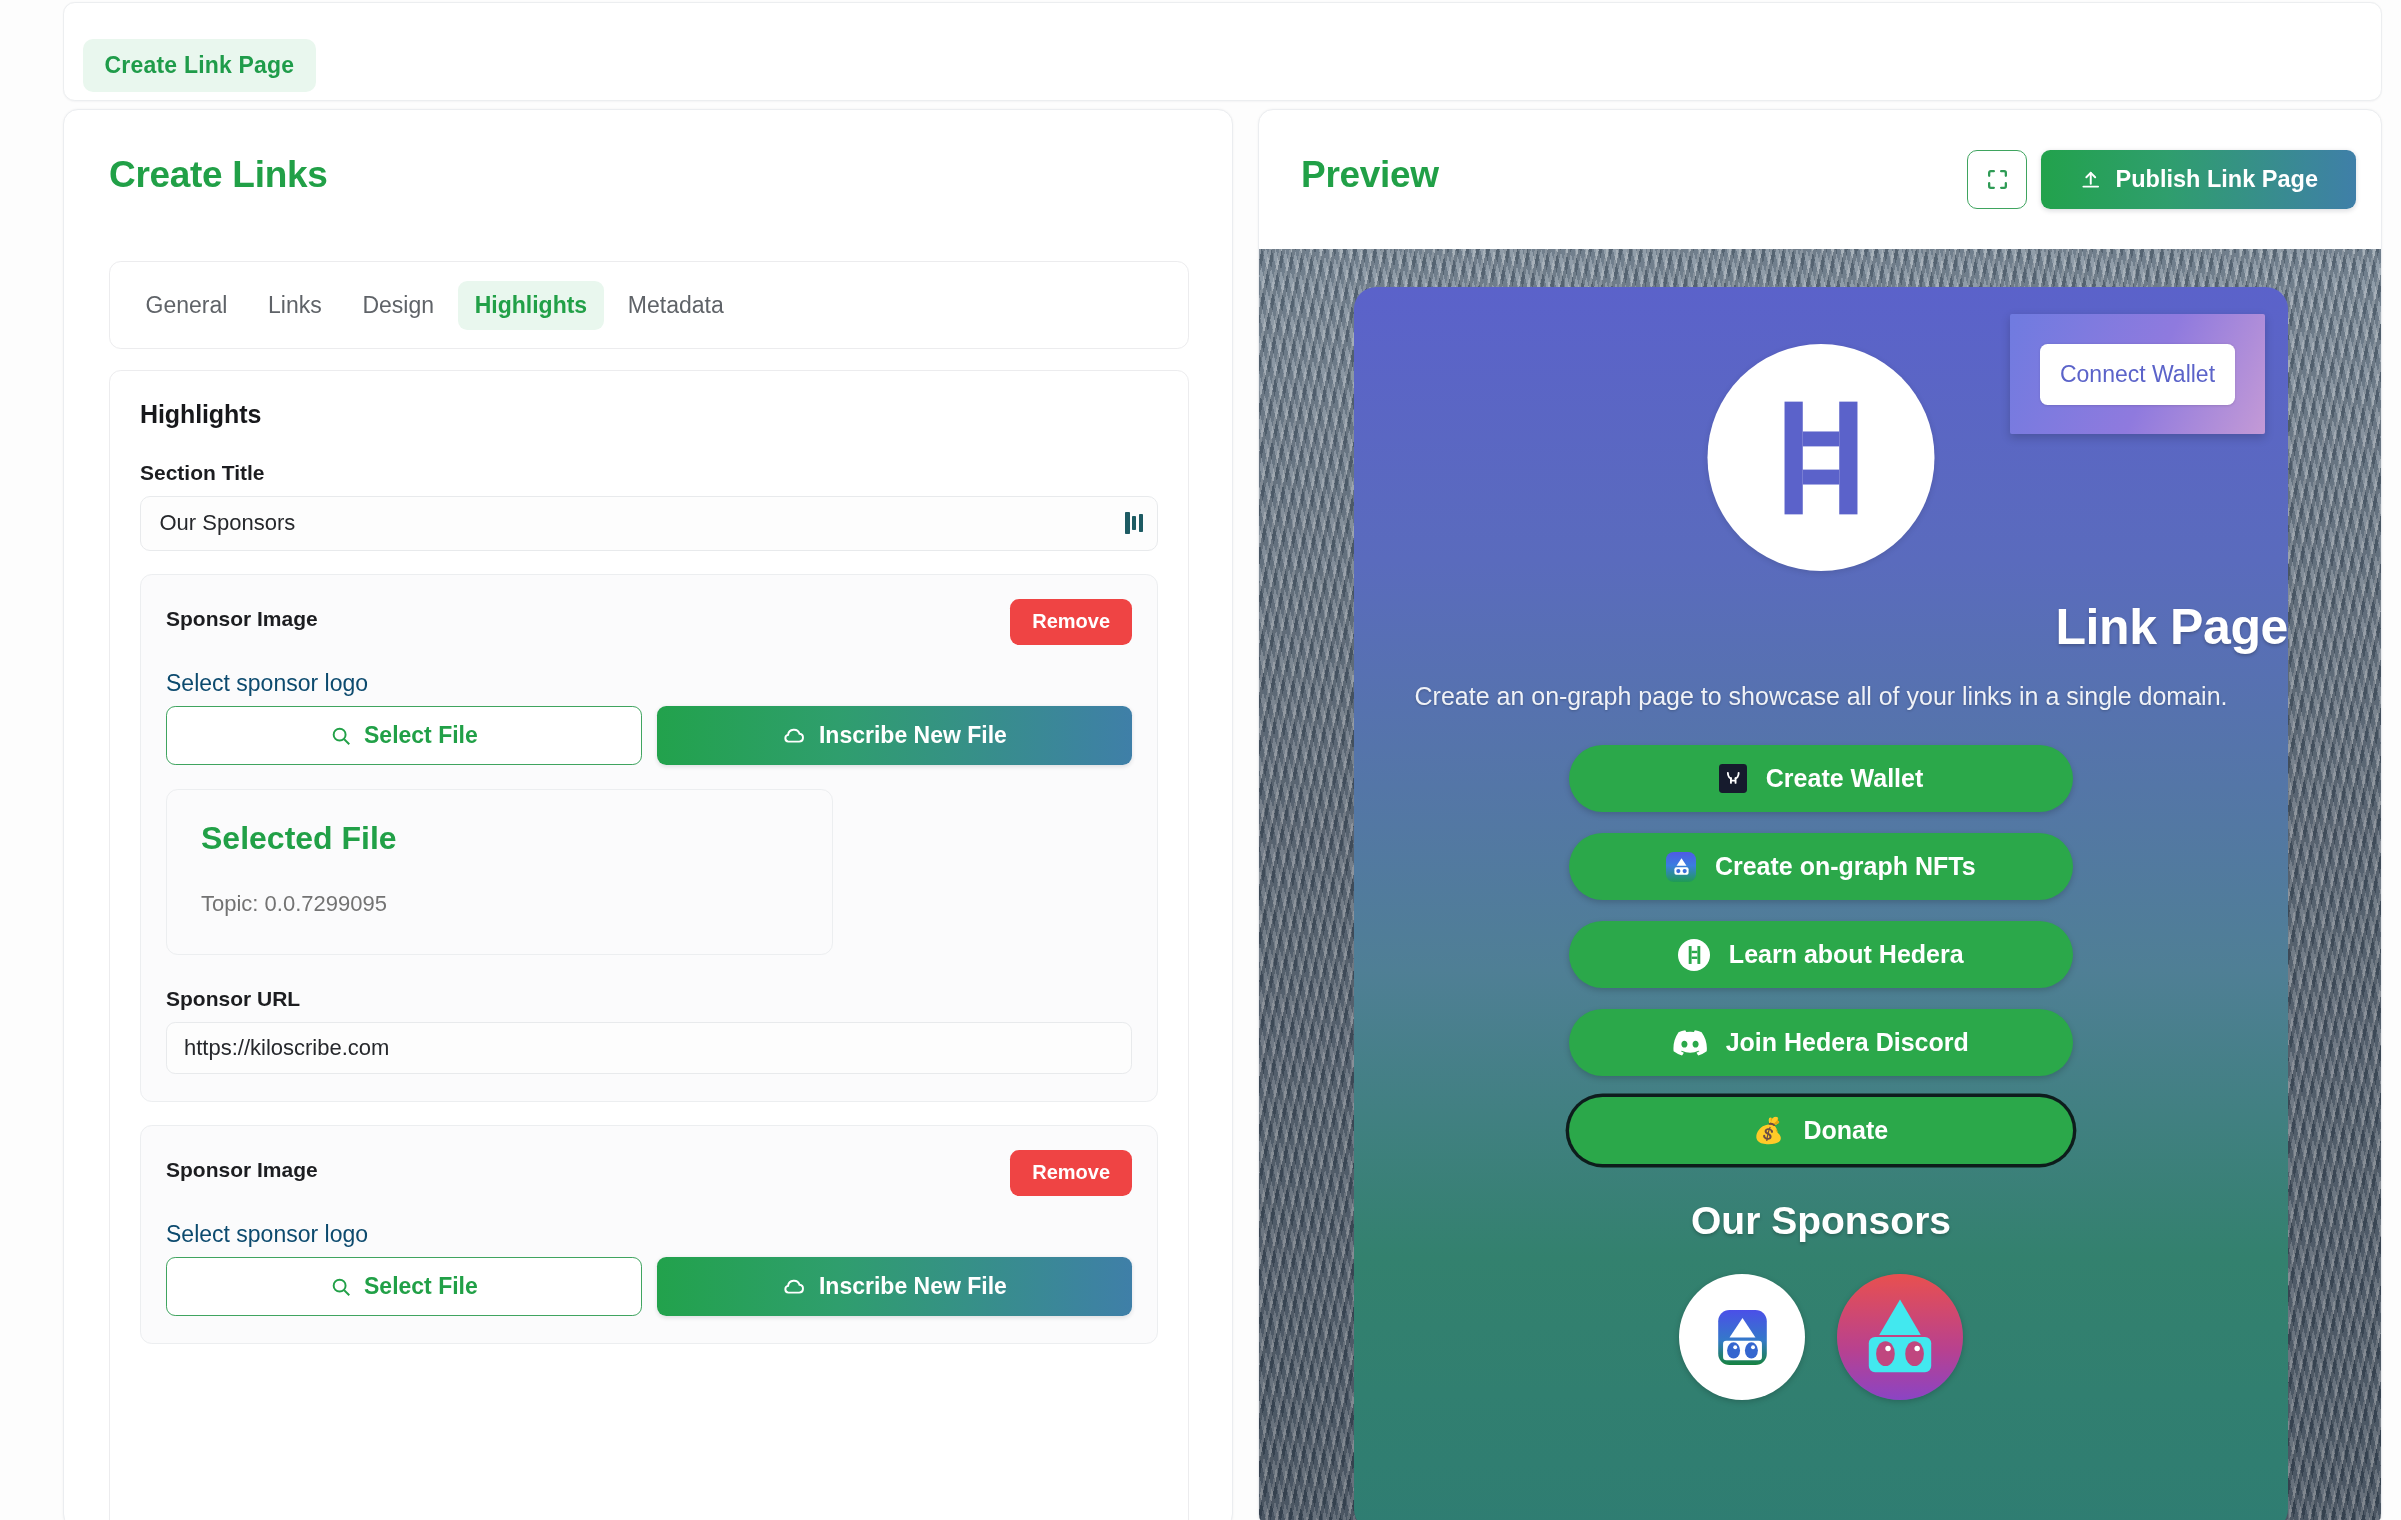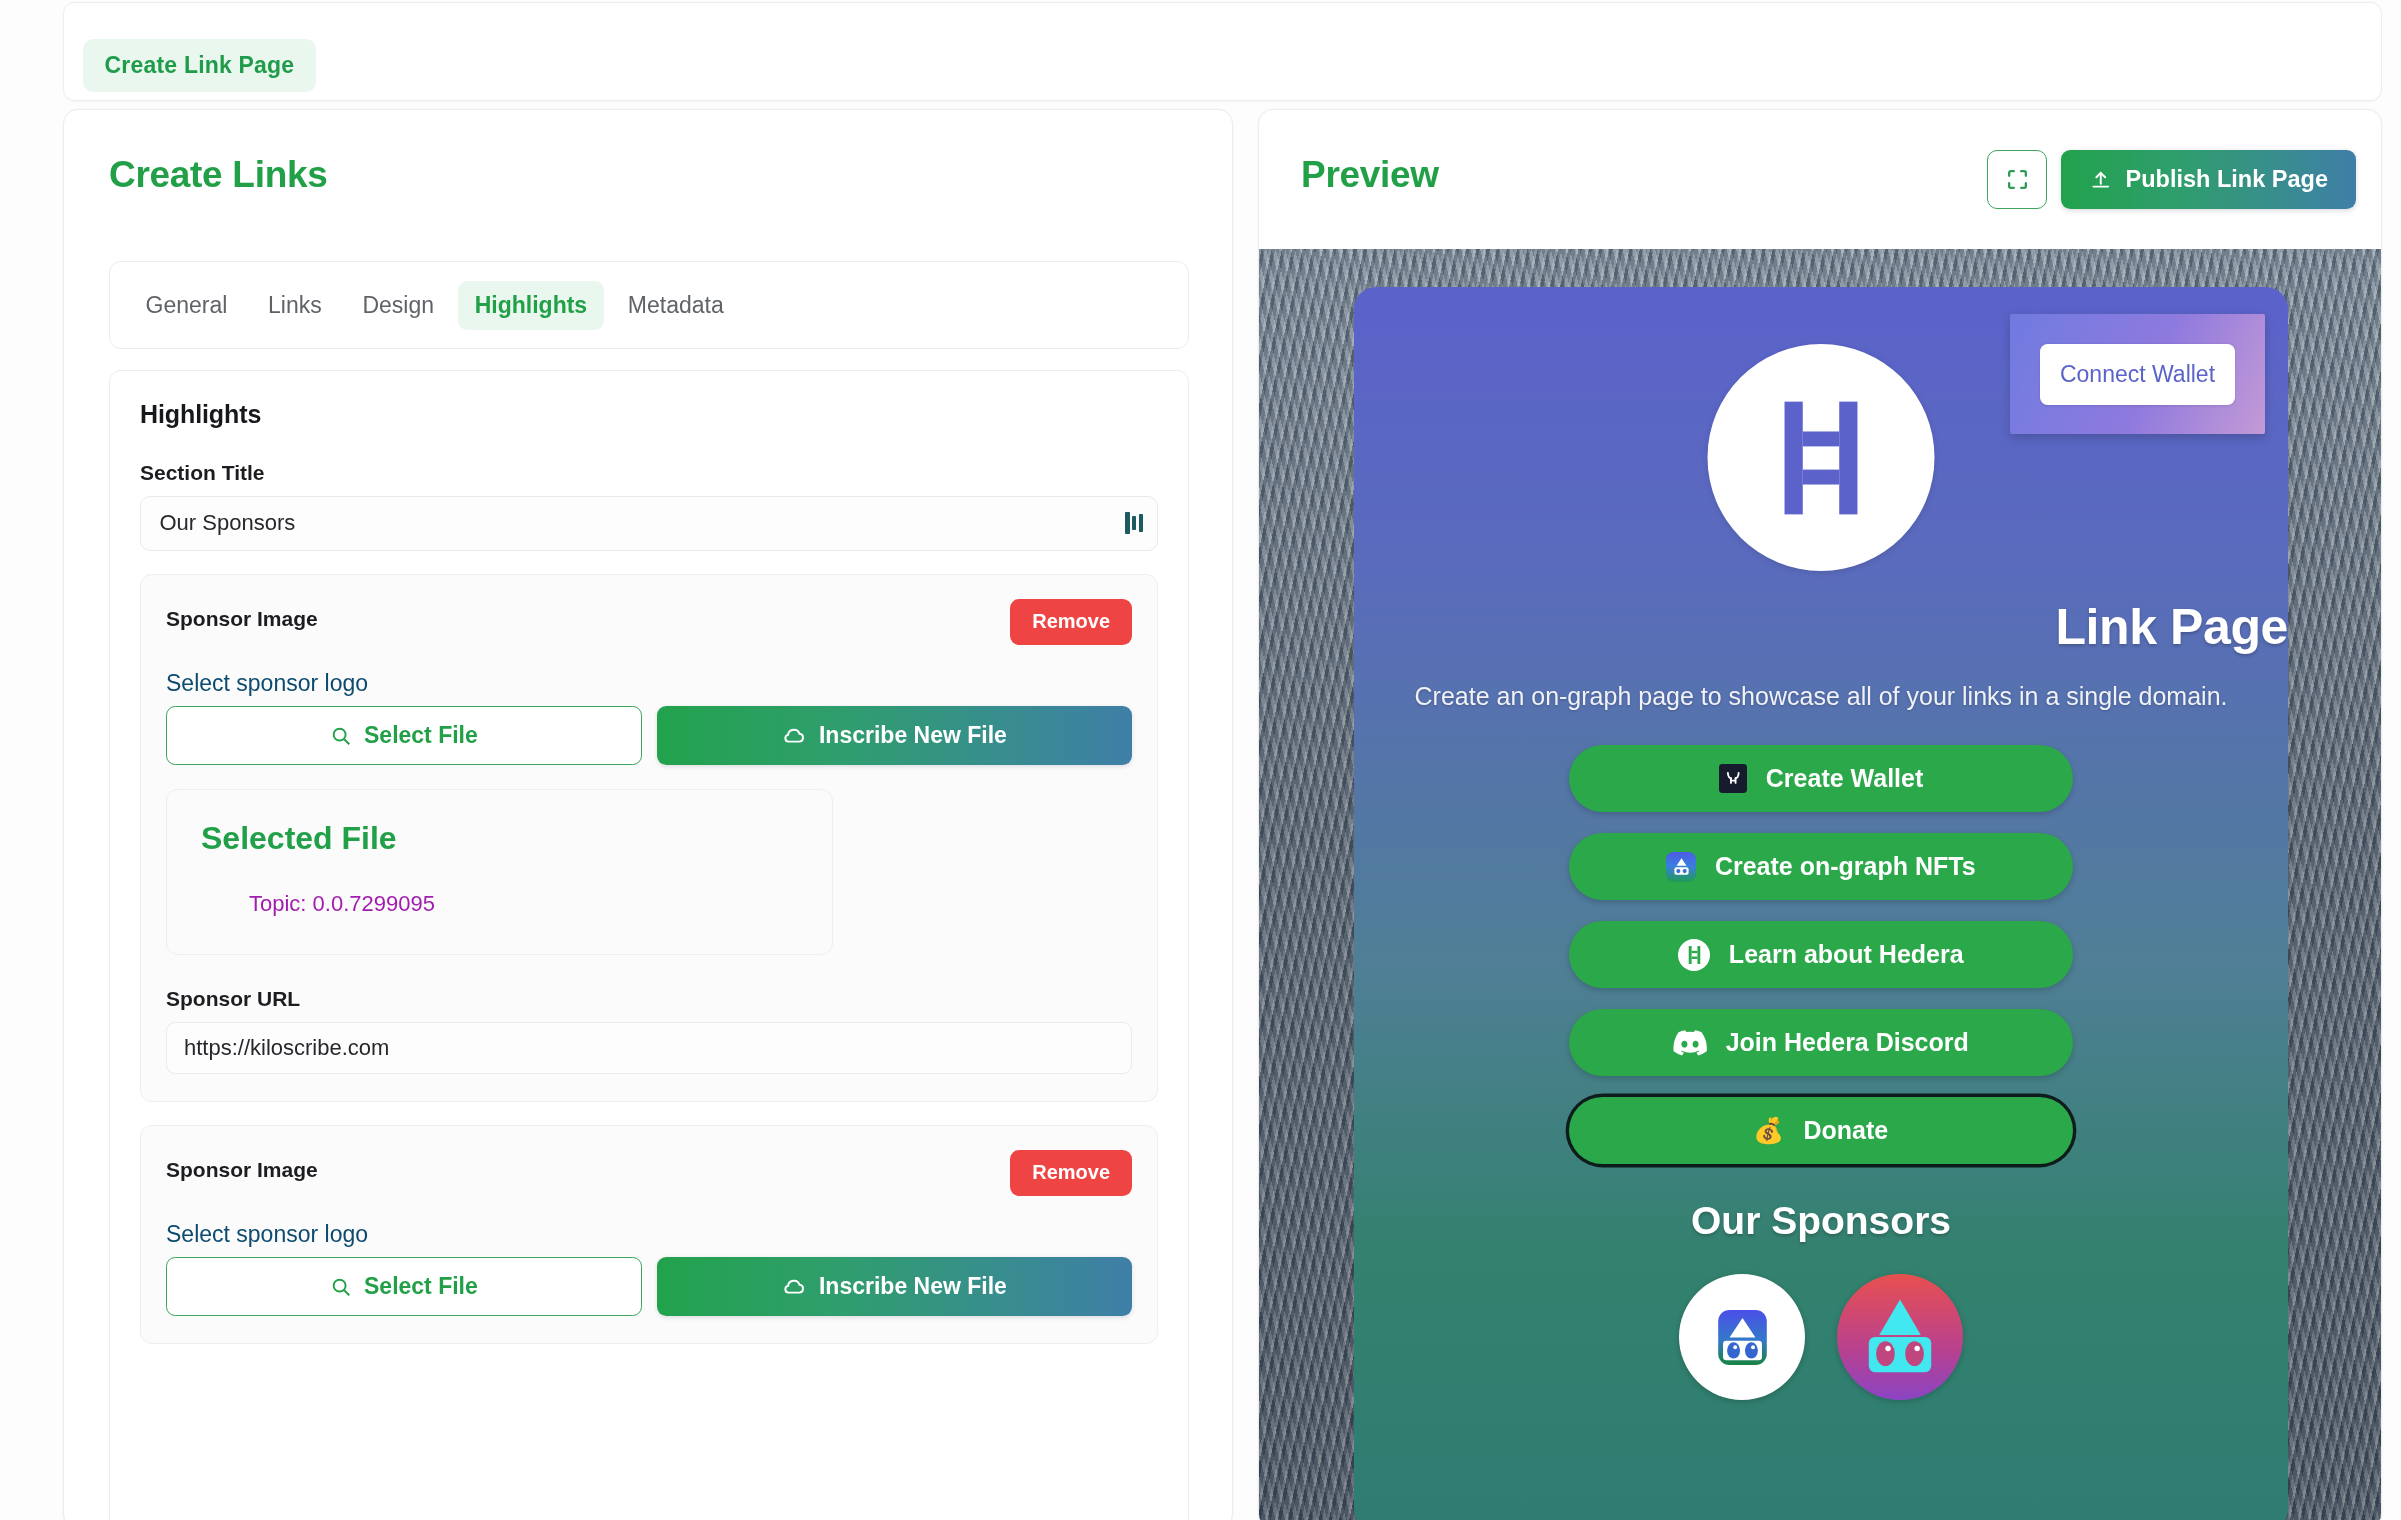--- a/index.html
+++ b/index.html
@@ -107,40 +107,40 @@
     display: flex; align-items: center; justify-content: center; gap: 13.4px;
     cursor: pointer; font-family: "Liberation Sans", sans-serif;
     box-shadow: 0 1.7px 4.2px rgba(16,24,40,.12);
   }
 
   .selected-file-box {
     margin-top: 23.5px; width: 667px; border: 0.8px solid #eceef0; border-radius: 11.8px;
     background: #fbfbfc; padding: 30px 38px 37px 34px;
   }
   .selected-file-title { color: #21a047; font-size: 32px; font-weight: 700; }
-  .selected-file-topic { margin-top: 34px; font-size: 22px; color: #a21caf; margin-left: 48px; }
+  .selected-file-topic { margin-top: 34px; font-size: 22px; color: #737373; }
 
   .sponsor-url-label { font-size: 21px; font-weight: 700; color: #1c1d20; margin-top: 32px; margin-bottom: 11px; }
   .url-input {
     width: 100%; height: 52px; border: 0.8px solid #e8eaec; border-radius: 9.2px;
     background: #fdfdfd; padding: 0 17px;
     font-size: 22px; color: #26282c; font-family: "Liberation Sans", sans-serif; outline: none;
   }
 
   
   .right-head { position: absolute; left: 42px; top: 44px; }
   .right-actions { position: absolute; right: 25px; top: 40px; display: flex; align-items: center; gap: 13.4px; }
   .btn-fullscreen {
     width: 60px; height: 59px; border: 0.8px solid #3fa45f; border-radius: 10px;
     background: #fff; cursor: pointer; display: flex; align-items: center; justify-content: center;
   }
   .btn-publish {
     height: 59px; border: none; border-radius: 9.2px;
     background: linear-gradient(90deg, #22a24c 0%, #2f9e6d 40%, #3f7fa8 100%);
-    color: #fff; font-size: 23.5px; font-weight: 700; padding: 0 28px;
+    color: #fff; font-size: 23.5px; font-weight: 700; padding: 0 38px;
     display: flex; align-items: center; gap: 13.4px; cursor: pointer;
     font-family: "Liberation Sans", sans-serif;
     box-shadow: 0 1.7px 5px rgba(16,24,40,.14);
   }
 
   
   .preview-stage {
     position: absolute; left: 0; top: 139px; width: 1124px; height: 1281px;
     overflow: hidden;
   }

